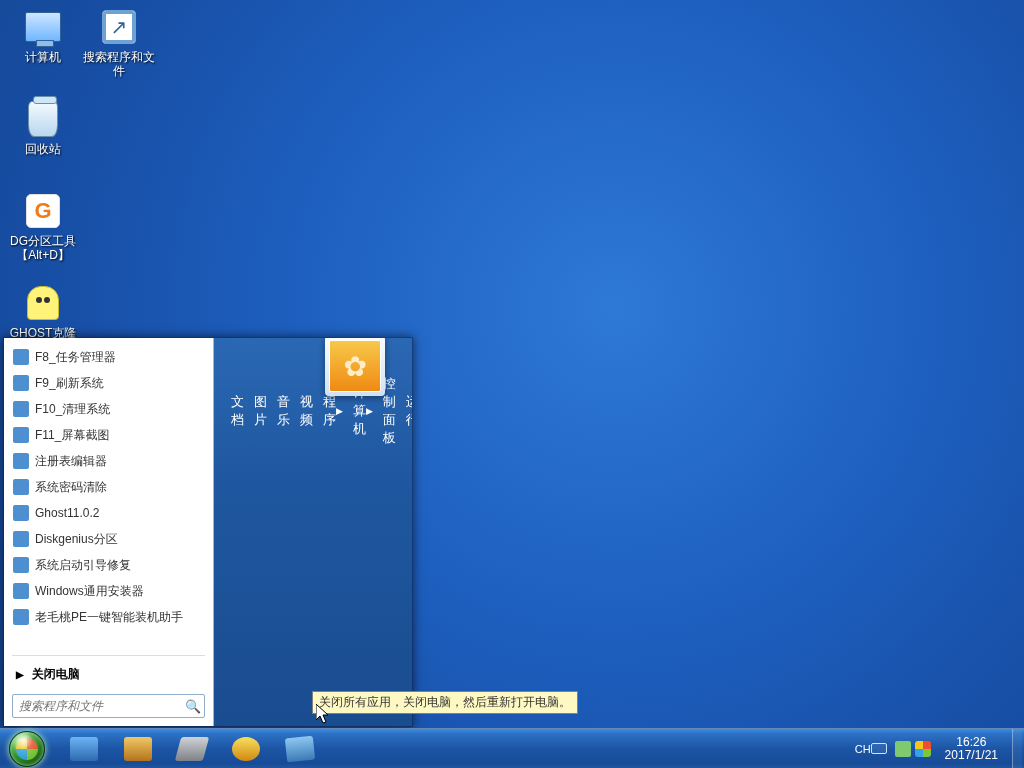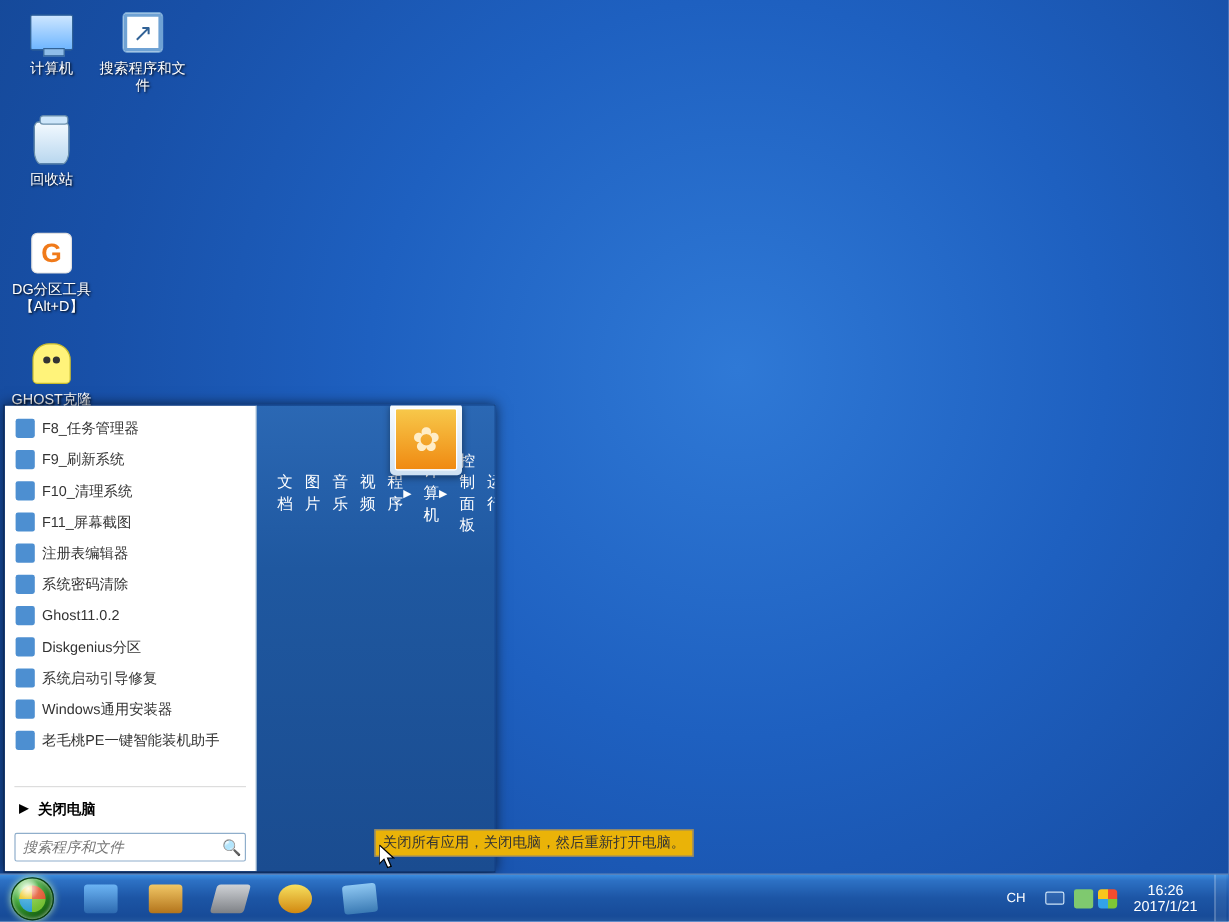--- a/index.html
+++ b/index.html
@@ -51,42 +51,42 @@
   .right-item { color:#fff; font-size:13px; height:26px; display:flex; align-items:center; cursor:default; border:1px solid transparent; border-radius:2px; padding:0 4px; justify-content:space-between; }
   .right-item .sub { font-size:9px; }
   .right-spacer { height:10px; }
   .right-bottom { margin-top:auto; display:flex; gap:2px; }
   .shutdown-btn { background: linear-gradient(180deg,#3a7fd5,#1f5091); border:1px solid #0d3262; border-radius:2px; height:22px; color:#fff; font-size:12px; display:flex; align-items:center; justify-content:center; cursor:default; box-shadow: inset 0 1px 0 rgba(255,255,255,0.3); }
   .shutdown-main { flex:1; padding: 0 8px; position:relative; }
   .shutdown-main.hover { background: linear-gradient(180deg,#6fb3f0,#2e73c3); }
   .shutdown-arrow { width:18px; }
 
   
-  .tooltip { position:absolute; left:312px; bottom:54px; background:#eab308; border:1px solid #808080; font-size:12px; color:#333; padding:2px 6px; white-space:nowrap; z-index: 50; }
+  .tooltip { position:absolute; left:312px; bottom:54px; background:#fef9c3; border:1px solid #808080; font-size:12px; color:#333; padding:2px 6px; white-space:nowrap; z-index: 50; }
 
   
   .cursor { position:absolute; left:316px; bottom:42px; z-index:60; pointer-events:none; }
 
   
   .taskbar { position:absolute; left:0; bottom:0; width:1024px; height:40px; background: linear-gradient(180deg, #3a8de0 0%, #2d71c4 12%, #1c55a5 50%, #174b98 88%, #22569e 100%); display:flex; align-items:center; border-top:1px solid rgba(255,255,255,0.3); }
   .start-button { width:54px; height:40px; display:flex; align-items:center; justify-content:center; cursor:default; }
   .orb { width:36px; height:36px; border-radius:50%; background: radial-gradient(circle at 35% 30%, #fff 0%, #9fe48a 12%, #39a532 34%, #145f0f 70%); box-shadow: 0 0 6px rgba(210,255,180,0.9), inset 0 0 4px rgba(255,255,255,0.7); position:relative; border:1px solid #0c3f0a; }
   .orb::before { content:""; position:absolute; inset:6px; border-radius:50%; background: conic-gradient(#f34d2e 0 90deg,#7ec636 90deg 180deg,#33a2e8 180deg 270deg,#f8c61b 270deg 360deg); opacity:0.9; }
   .orb::after { content:""; position:absolute; inset:0; border-radius:50%; background: radial-gradient(circle at 40% 25%, rgba(255,255,255,0.9) 0%, rgba(255,255,255,0.15) 28%, transparent 55%); }
   .quick-launch { display:flex; align-items:center; gap:2px; padding-left:4px; }
   .ql-item { width:52px; height:36px; display:flex; align-items:center; justify-content:center; border:1px solid transparent; border-radius:3px; cursor:default; }
   .ql-icon { width:28px; height:24px; border-radius:3px; }
   .ql1 { background:linear-gradient(180deg,#6cb4f4,#2d6ab0); }
   .ql2 { background:linear-gradient(180deg,#f1c766,#b3741b); }
   .ql3 { background:linear-gradient(180deg,#cfd2d6,#7e8186); transform:skewX(-15deg); }
   .ql4 { background:linear-gradient(180deg,#f7e05f,#d18810); border-radius:50%; }
   .ql5 { background:linear-gradient(180deg,#8ec7f2,#3a7ab4); transform:rotate(-6deg); }
 
   .tray { margin-left:auto; display:flex; align-items:center; height:40px; padding-right:2px; gap:8px; color:#fff; font-size:11px; }
-  .tray .lang { display:flex; align-items:center; gap:16px; }
+  .tray .lang { display:flex; align-items:center; gap:0; }
   .tray .kbd-icon { width:16px; height:11px; border:1px solid #cde3f7; border-radius:2px; background: rgba(255,255,255,0.08); }
   .tray-icons { display:flex; align-items:center; gap:4px; }
   .tray-icons span { width:16px; height:16px; display:inline-block; }
   .tr1 { background:#7fc96f; border-radius:2px; }
   .tr2 { background:conic-gradient(#f34d2e 0 90deg,#7ec636 90deg 180deg,#33a2e8 180deg 270deg,#f8c61b 270deg 360deg); border-radius:3px; }
   .clock { text-align:center; line-height:13px; padding:0 6px; }
   .clock div { font-size:12px; }
   .show-desktop { width:10px; height:40px; border-left:1px solid rgba(255,255,255,0.35); background:rgba(255,255,255,0.06); }
 </style>
 </head>

